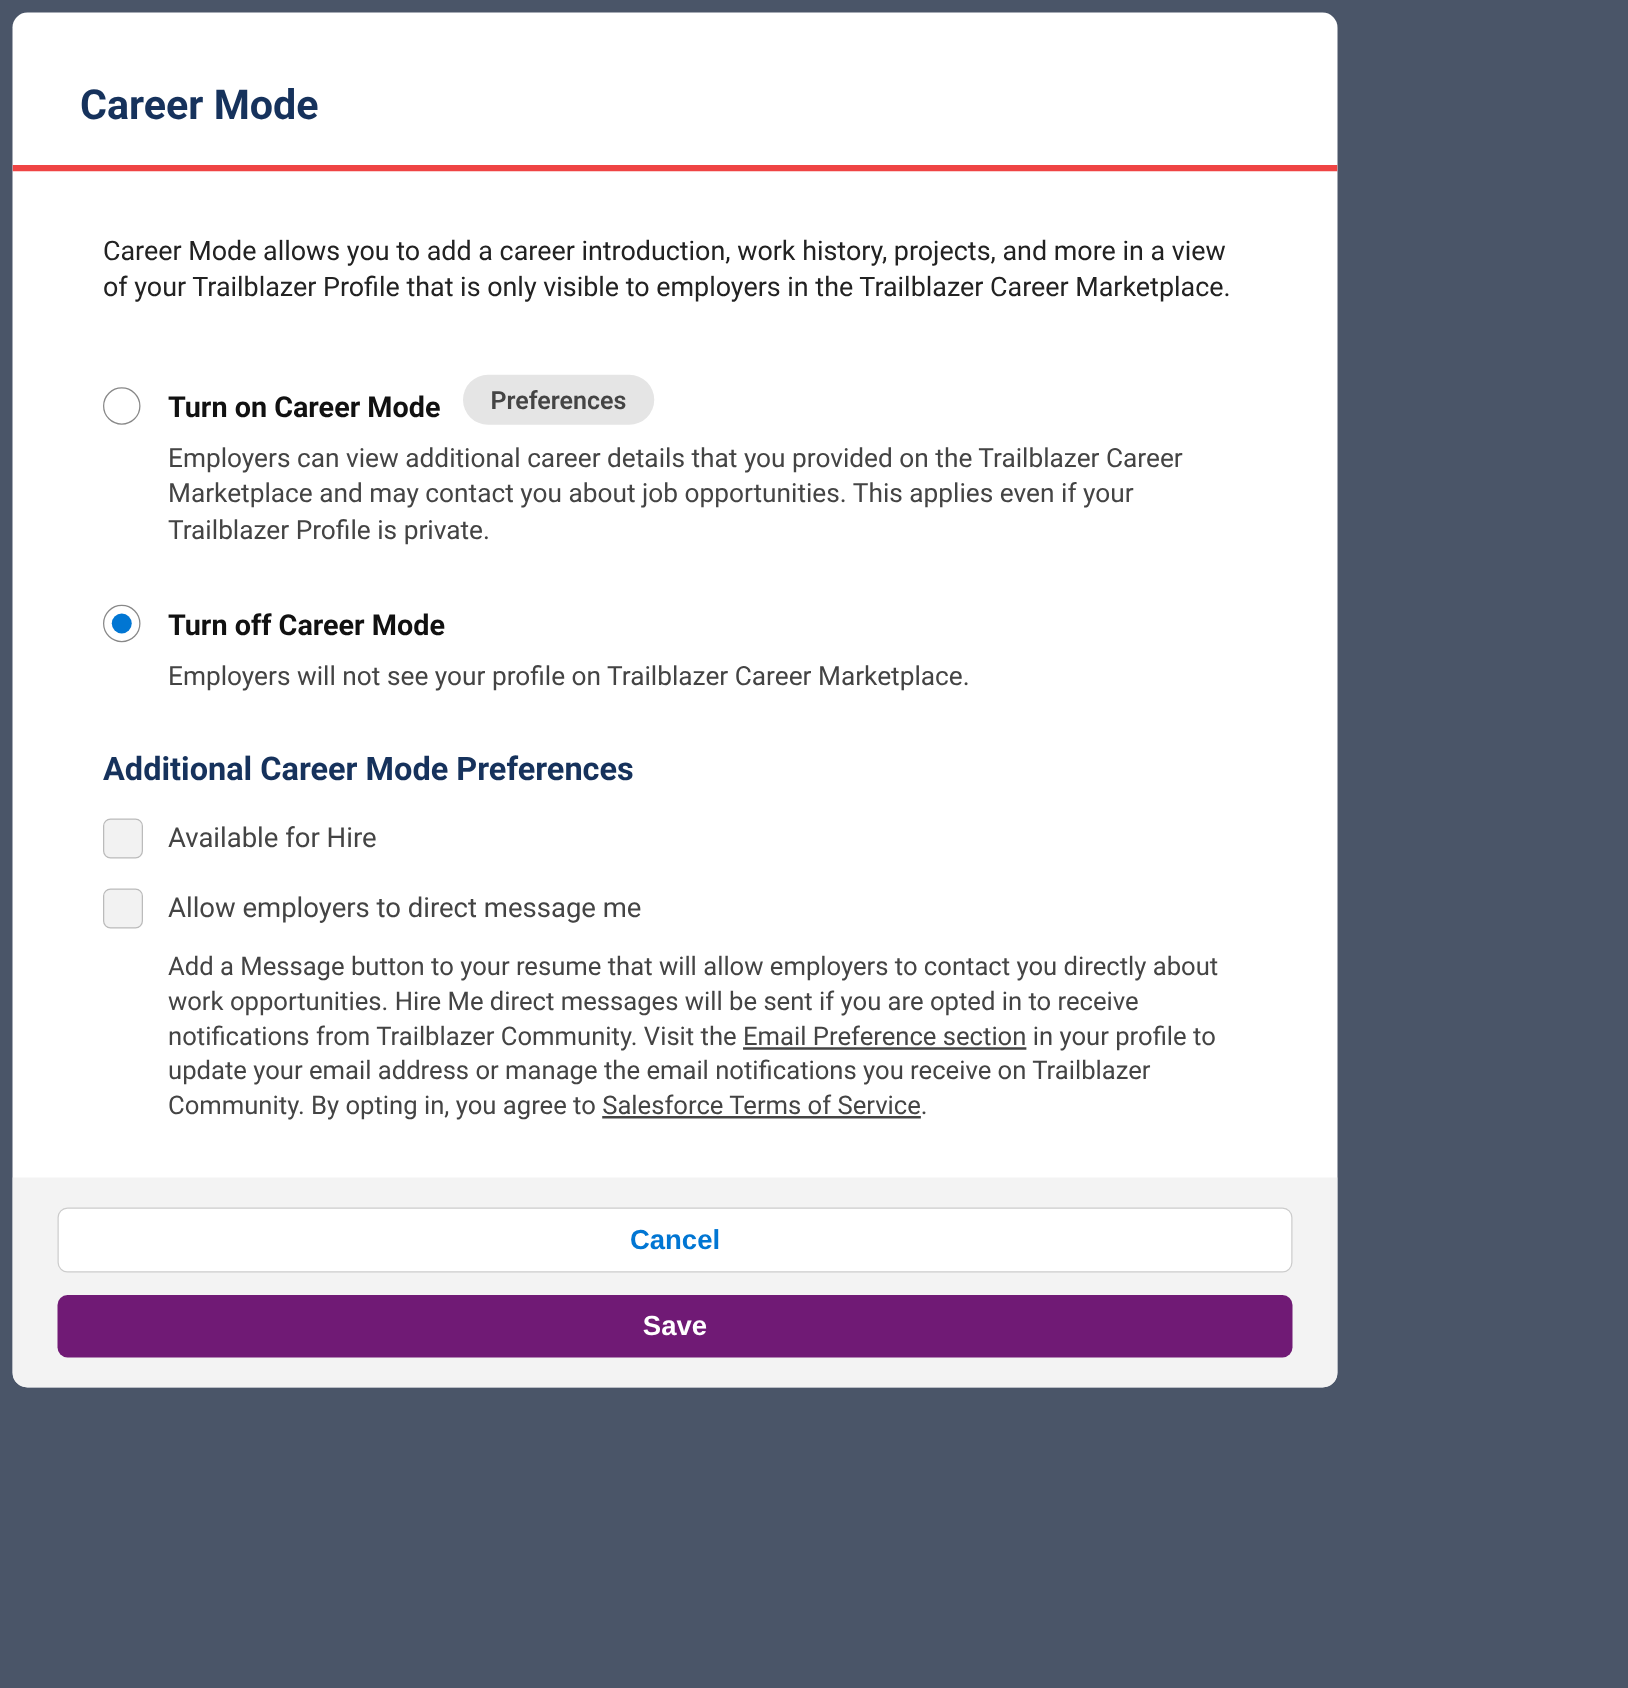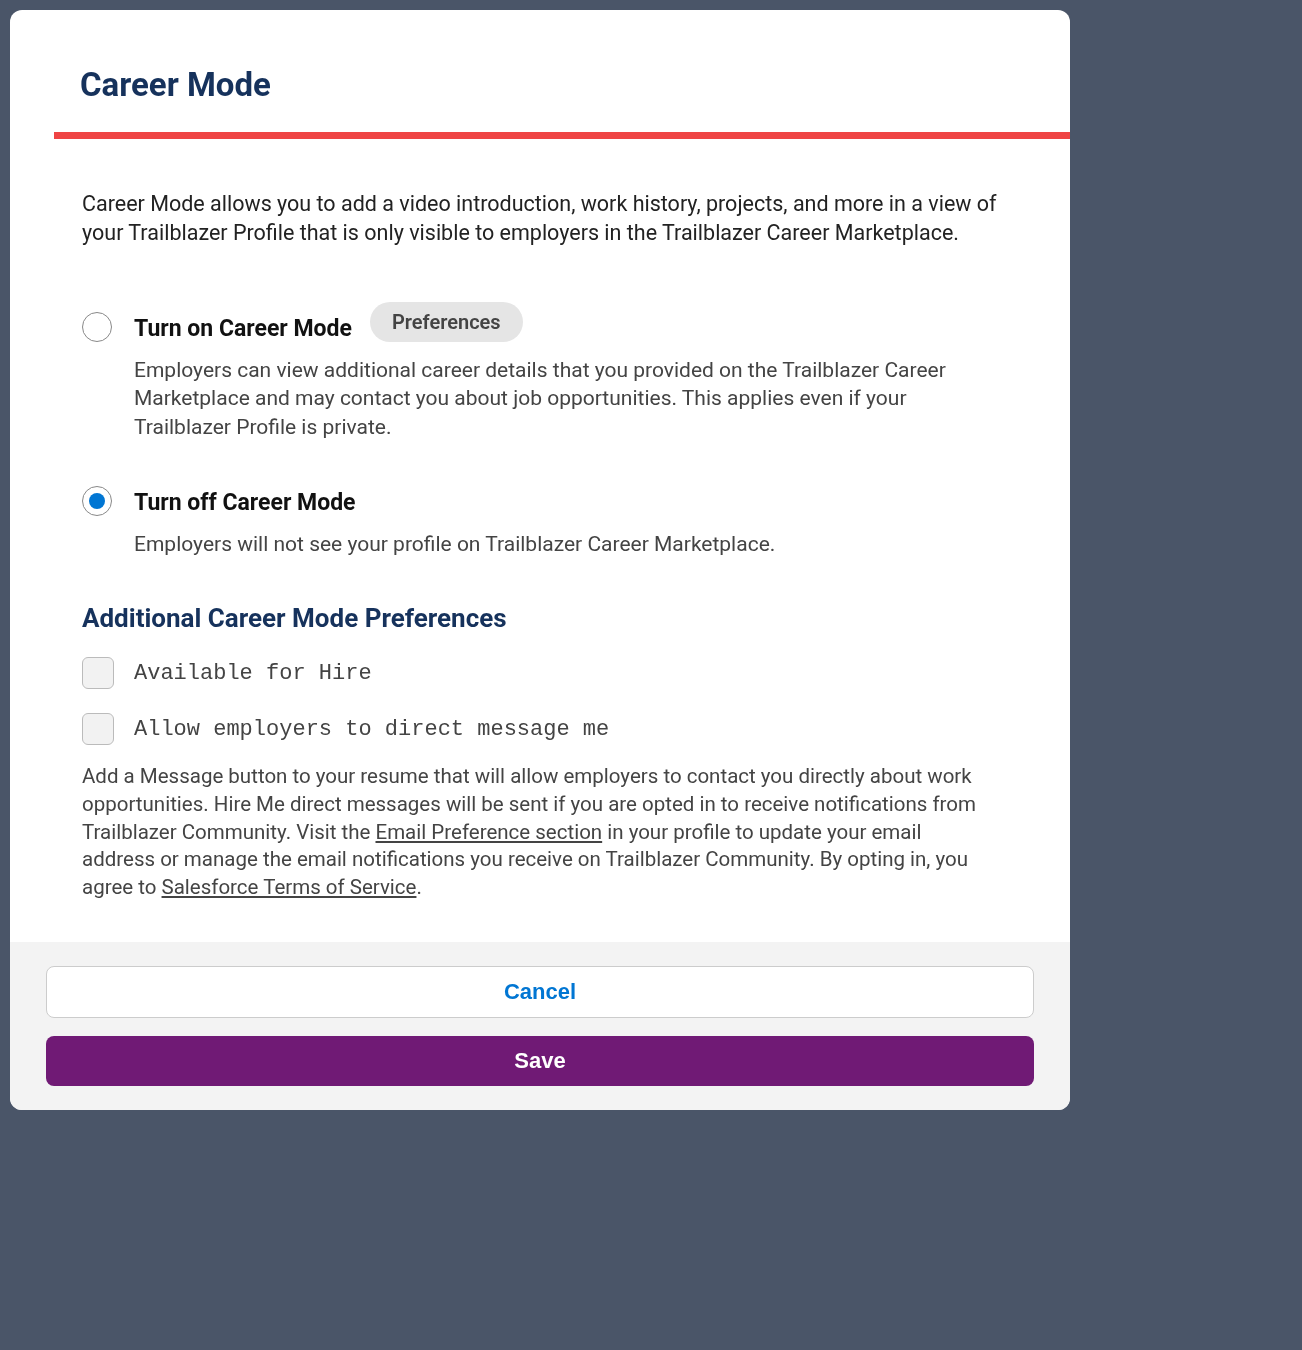--- a/index.html
+++ b/index.html
@@ -16,23 +16,22 @@
       left: 10px;
       right: 10px;
       bottom: 10px;
       background: #fff;
       border-radius: 12px;
       display: flex;
       flex-direction: column;
       overflow: hidden;
     }
     .modal-header {
-      padding: 55px 55px 28px 26px;
-      border-bottom: 7px solid #ef4444;
-      margin-left: 44px;
+      padding: 55px 55px 28px 54px;
+      border-bottom: 5px solid #ef4444;
     }
     .modal-title {
       font-size: 33px;
       font-weight: 700;
       color: #16325c;
     }
     .modal-body {
       padding: 50px 72px 30px 72px;
       flex: 1;
       overflow-y: auto;
@@ -94,37 +93,37 @@
       font-size: 26px;
       font-weight: 700;
       color: #16325c;
       margin-bottom: 24px;
       margin-top: 10px;
     }
     .checkbox-row {
       display: flex;
       align-items: center;
       margin-bottom: 18px;
-      font-family: Liberation Mono, monospace;
     }
     .checkbox-btn {
       width: 32px;
       height: 32px;
       border: 1.5px solid #bbb;
       border-radius: 6px;
       background: #f2f2f2;
       margin-right: 20px;
       cursor: pointer;
       flex-shrink: 0;
     }
     .checkbox-label {
       font-size: 22px;
       color: #444;
     }
     .checkbox-desc {
+      margin-left: 52px;
       font-size: 20.5px;
       line-height: 1.35;
       color: #444;
       margin-bottom: 20px;
     }
     .checkbox-desc a {
       color: #444;
       text-decoration: underline;
       cursor: pointer;
     }
@@ -160,21 +159,21 @@
 <body>
 
 <div class="modal">
 
   <div class="modal-header">
     <h1 class="modal-title">Career Mode</h1>
   </div>
 
   <div class="modal-body">
 
-    <p class="intro-text">Career Mode allows you to add a video introduction, work history, projects, and more in a view of your Trailblazer Profile that is only visible to employers in the Trailblazer Career Marketplace.</p>
+    <p class="intro-text">Career Mode allows you to add a career introduction, work history, projects, and more in a view of your Trailblazer Profile that is only visible to employers in the Trailblazer Career Marketplace.</p>
 
     <div class="radio-option">
       <div class="radio-row">
         <div class="radio-btn">
           <div class="radio-inner"></div>
         </div>
         <span class="radio-label">Turn on Career Mode</span>
         <span class="badge">Preferences</span>
       </div>
       <p class="option-desc">Employers can view additional career details that you provided on the Trailblazer Career Marketplace and may contact you about job opportunities. This applies even if your Trailblazer Profile is private.</p>

